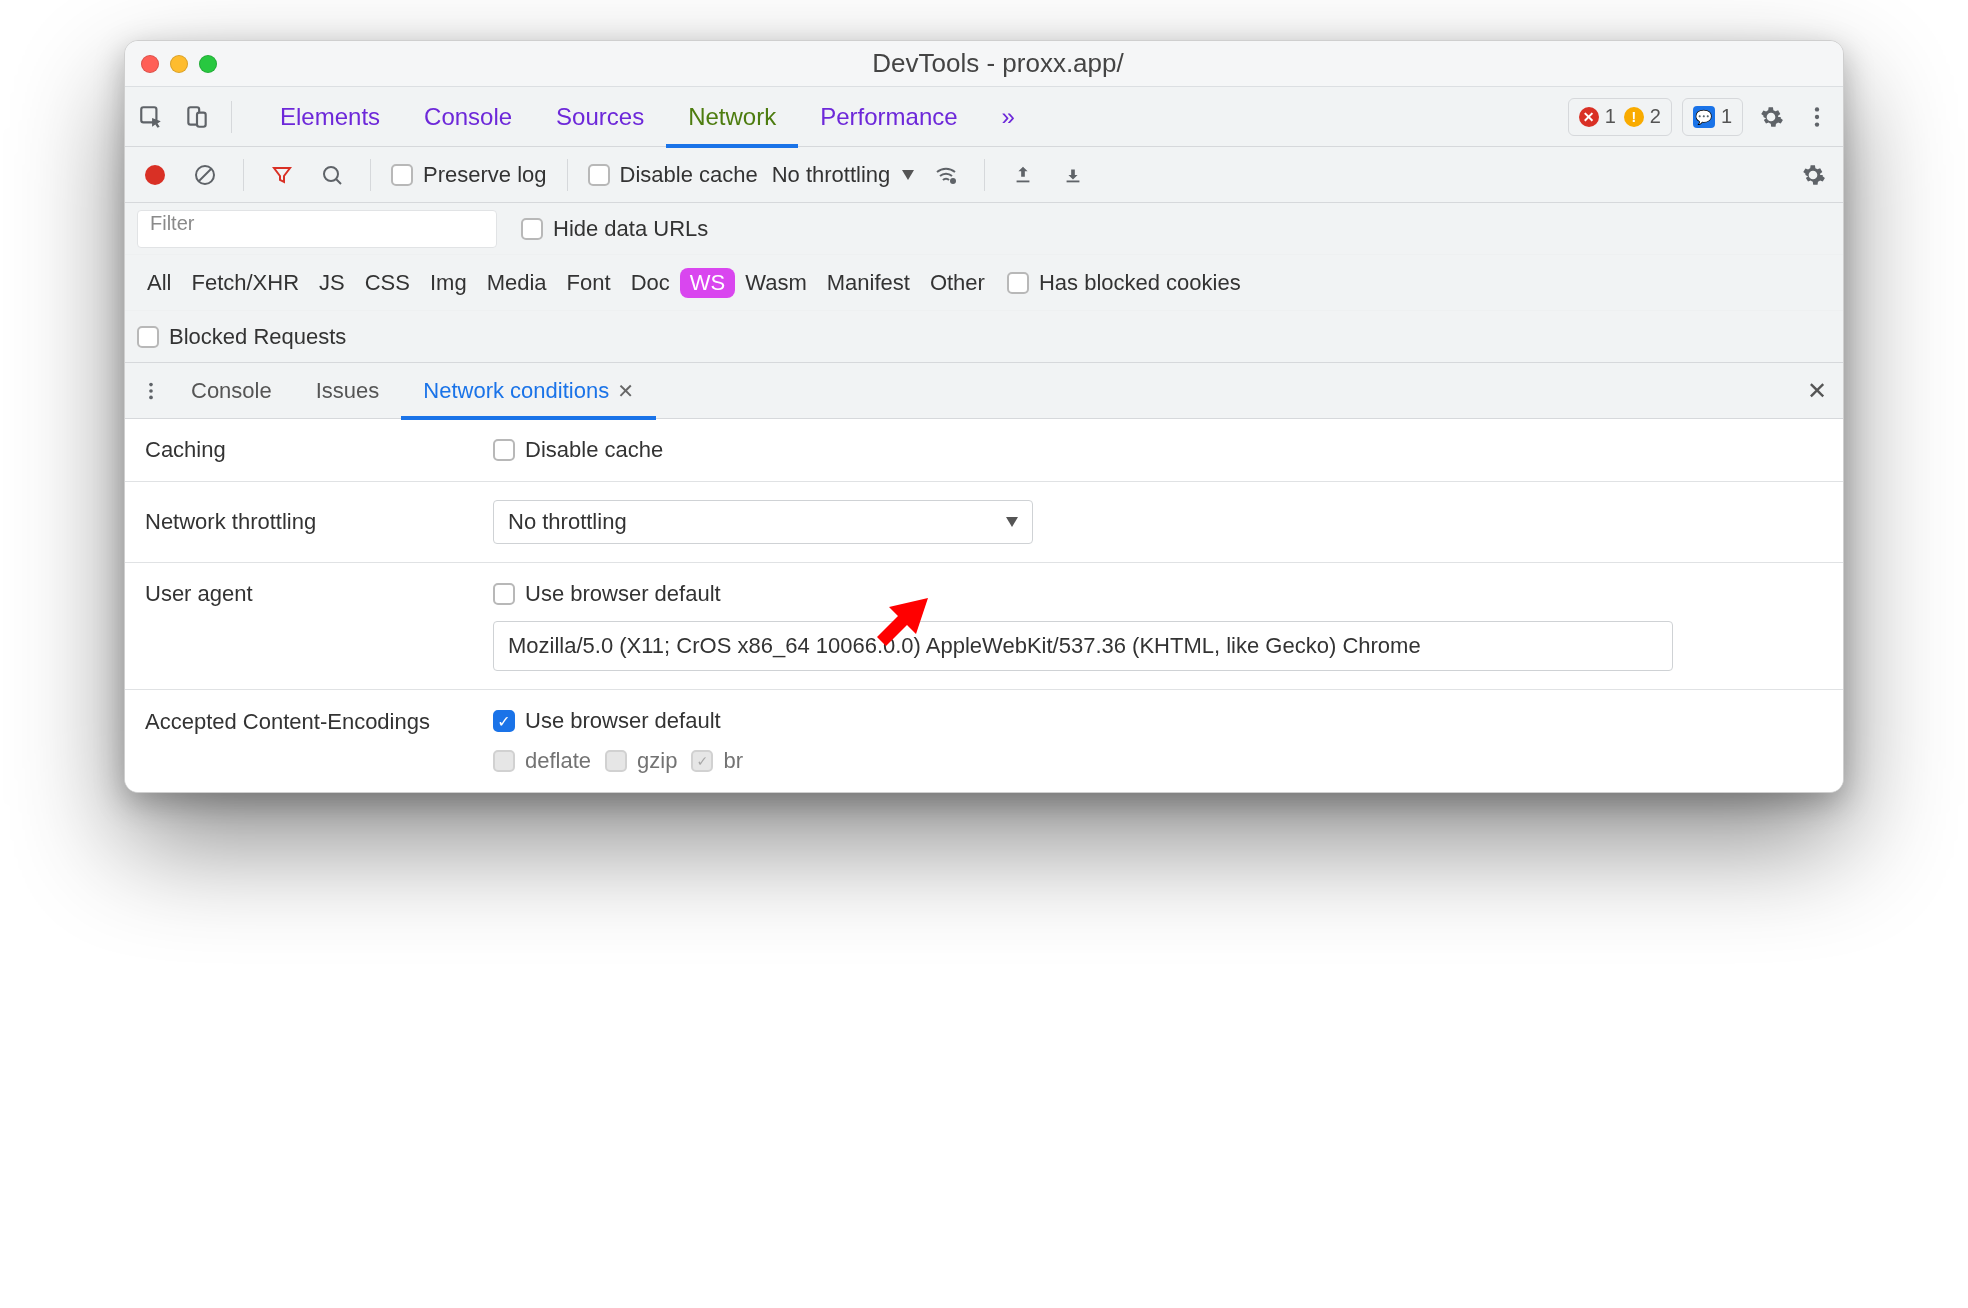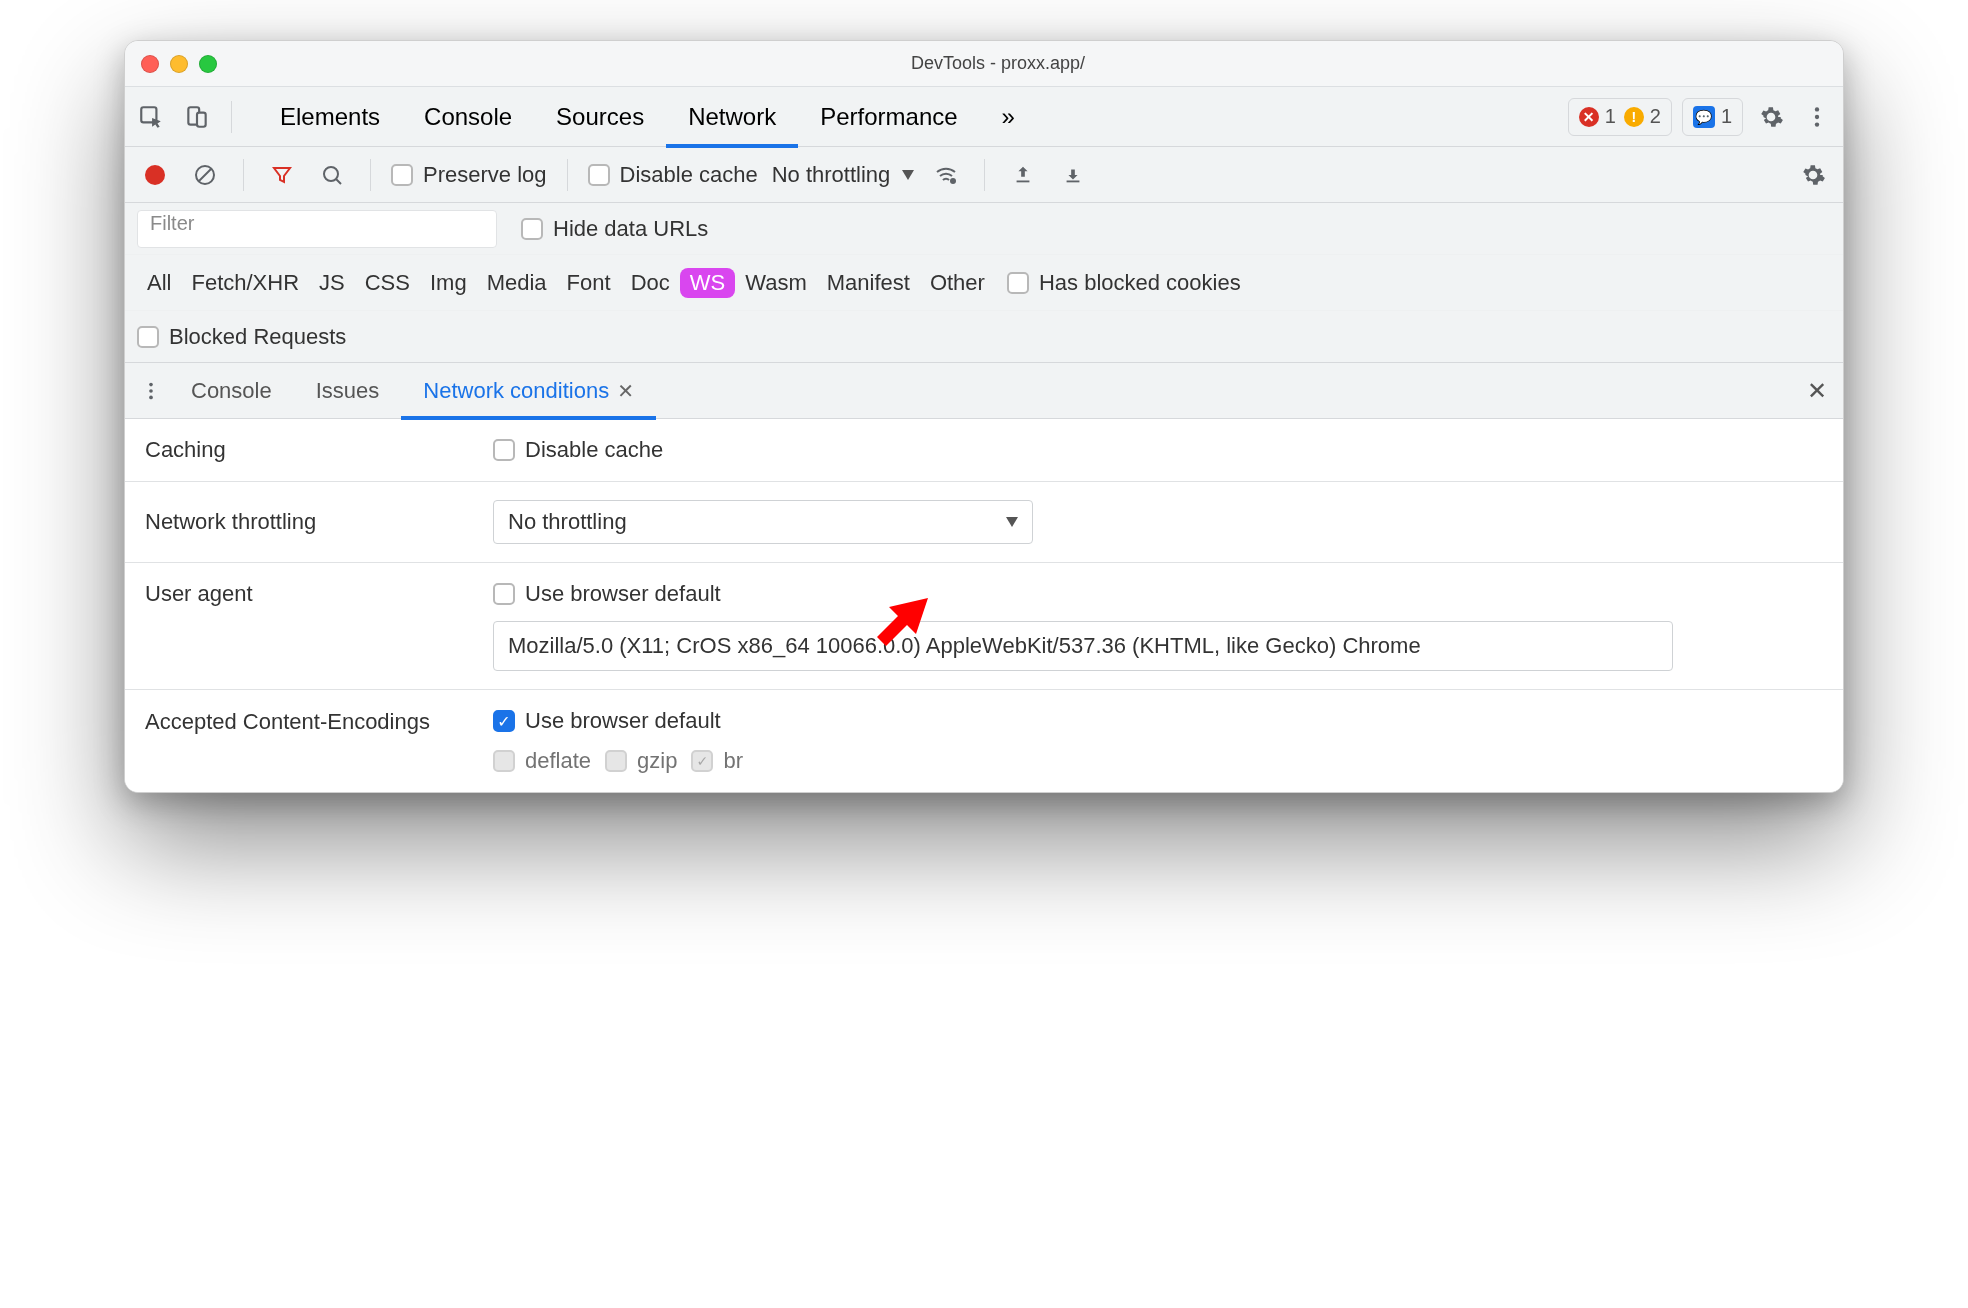--- a/index.html
+++ b/index.html
@@ -32,35 +32,35 @@
   }
   .traffic {
     position: absolute; left: 16px; top: 50%; transform: translateY(-50%);
     display: flex; gap: 11px;
   }
   .traffic .dot {
     width: 18px; height: 18px; border-radius: 50%;
     box-shadow: inset 0 0 0 1px rgba(0,0,0,0.15);
   }
   .dot.red{background:#ff5f57}.dot.yellow{background:#febc2e}.dot.green{background:#28c840}
-  .winTitle { font-size: 18px; color:#444;margin-left:28px; }
+  .winTitle { font-size: 26px; color:#444;margin-left:28px; }
   .tabbar {
     display:flex; align-items:center;
     height:60px; border-bottom:1px solid #d6d8db;
     padding: 0 8px; gap: 4px;
     font-size:24px; color:#555;
   }
   .tabbar .left, .tabbar .right { display:flex; align-items:center; gap:10px; }
   .tabbar .tabs { display:flex; align-items:stretch; gap:0; margin-left:16px; flex:1; }
   .tabbar .tab {
     padding: 0 22px;
     display:flex; align-items:center; height:60px;
-    color:#000000; cursor:pointer; position:relative;
-  }
-  .tabbar .tab.active { color:#000000; }
+    color:#6d28d9; cursor:pointer; position:relative;
+  }
+  .tabbar .tab.active { color:#4d7c0f; }
   .tabbar .tab.active::after{
     content:""; position:absolute; left:0; right:0; bottom:-1px; height:4px; background:#1a73e8;
   }
   .iconBtn {
     width:36px; height:36px; display:inline-flex; align-items:center; justify-content:center;
     border-radius:4px; color:#5f6368; cursor:pointer;
   }
   .vdiv{width:1px;height:32px;background:#d6d8db;margin:0 6px}
   .badgeGroup{
     display:flex; align-items:center; gap:8px;

